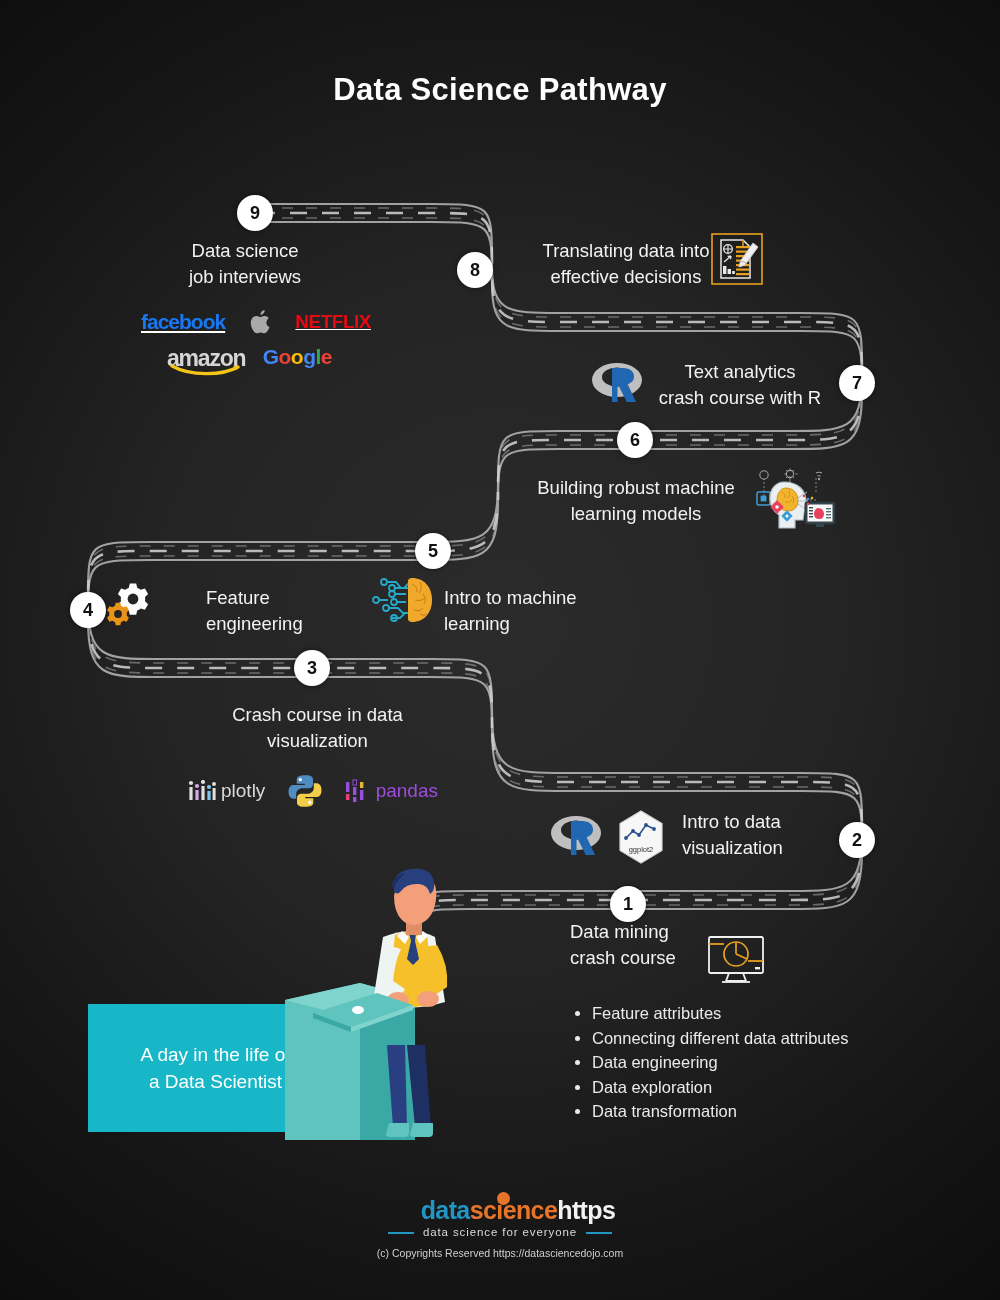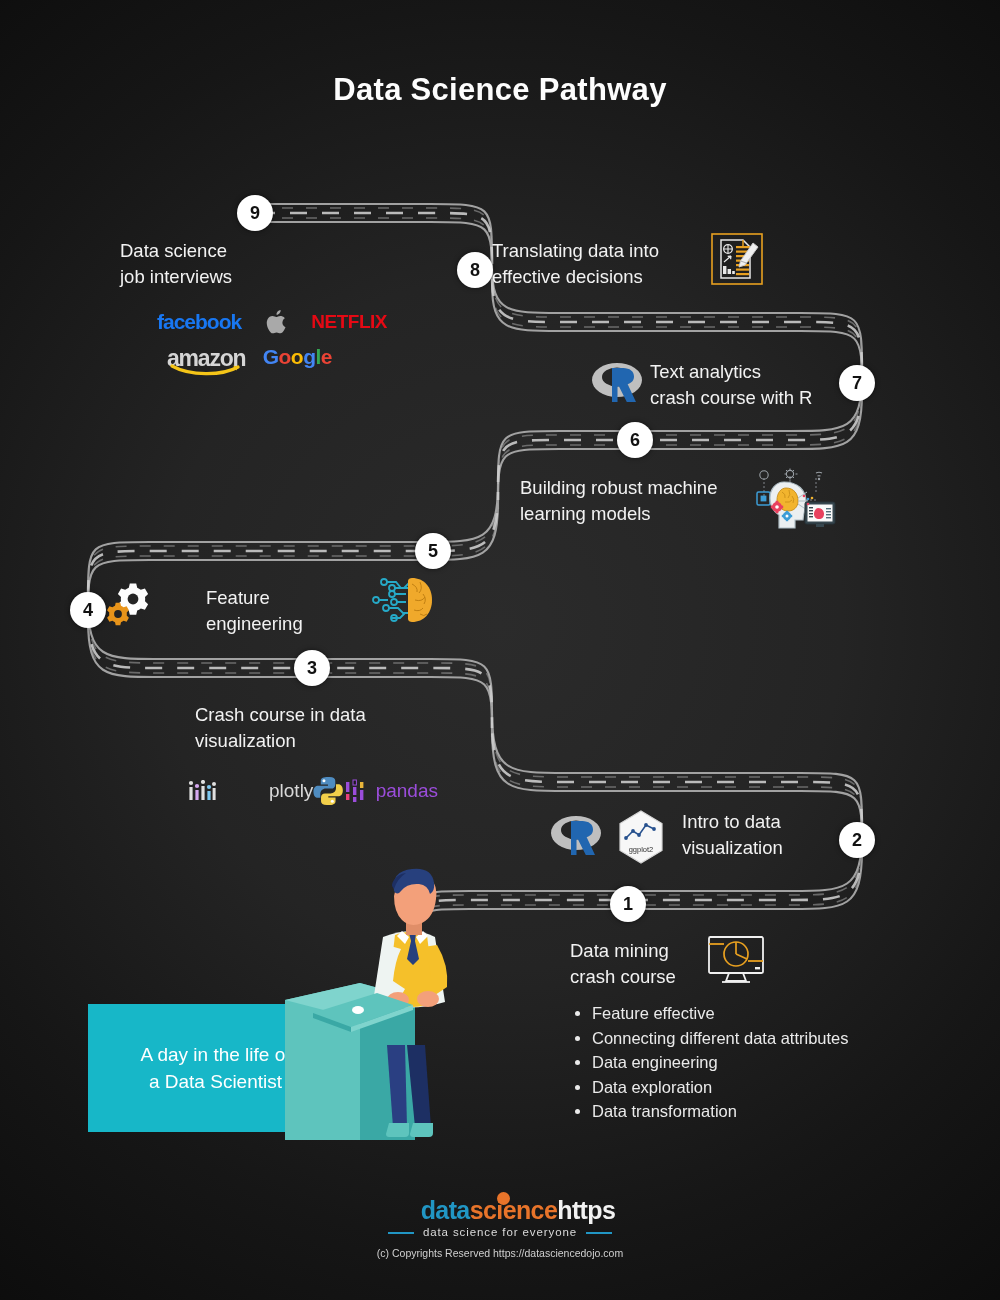--- a/index.html
+++ b/index.html
@@ -27,21 +27,21 @@
     background:#ffffff;color:#111;
     display:flex;align-items:center;justify-content:center;
     font-size:18px;font-weight:bold;
     box-shadow:0 0 5px rgba(0,0,0,.55);
   }
   
   .steptxt{
     position:absolute;font-size:18.5px;line-height:26px;color:#f2f2f2;
     white-space:pre-line;
   }
-  .steptxt.c{text-align:left;}
+  .steptxt.c{text-align:center;}
   
   .bullets{position:absolute;left:570px;top:1002px;margin:0;padding:0 0 0 22px;
            list-style:disc;color:#eaeaea;font-size:16.5px;line-height:23.5px;}
   .bullets li{margin:0 0 1px 0;}
   .bullets li::marker{color:#eaeaea;}
   
   .teal{
     position:absolute;left:88px;top:1004px;width:255px;height:128px;
     background:#17b7c8;display:flex;align-items:center;justify-content:center;
     text-align:center;font-size:19px;line-height:27px;color:#ffffff;white-space:pre-line;
@@ -121,21 +121,21 @@
   <div class="badge" style="left:617px;top:422px;">6</div>
   <div class="badge" style="left:415px;top:533px;">5</div>
   <div class="badge" style="left:70px;top:592px;">4</div>
   <div class="badge" style="left:294px;top:650px;">3</div>
   <div class="badge" style="left:839px;top:822px;">2</div>
   <div class="badge" style="left:610px;top:886px;">1</div>
 
   <div class="steptxt c" style="left:120px;top:238px;width:250px;">Data science
 job interviews</div>
 
-  <div class="logorow" style="left:157px;top:310px;width:230px;justify-content:space-between;align-items:center;">
+  <div class="logorow" style="left:141px;top:310px;width:230px;justify-content:space-between;align-items:center;text-decoration:underline;">
     <span class="lg-facebook">facebook</span>
     <svg width="20" height="24" viewBox="0 0 20 24">
       <path d="M13.6 3.2c.7-.9 1.2-2 1-3.2-1 .05-2.3.7-3 1.6-.65.8-1.25 2-1.05 3.1 1.15.1 2.3-.6 3.05-1.5z" fill="#a9a9a9"></path>
       <path d="M16.4 12.6c-.03-2.9 2.37-4.3 2.48-4.37-1.35-1.98-3.46-2.25-4.21-2.28-1.79-.18-3.5 1.05-4.41 1.05-.91 0-2.31-1.03-3.8-1-1.95.03-3.76 1.14-4.76 2.88-2.03 3.52-.52 8.73 1.46 11.58.97 1.4 2.12 2.96 3.63 2.9 1.46-.06 2.01-.94 3.77-.94s2.26.94 3.8.91c1.57-.03 2.56-1.42 3.52-2.82 1.11-1.62 1.57-3.19 1.59-3.27-.03-.02-3.05-1.17-3.07-4.64z" fill="#a9a9a9"></path>
     </svg>
     <span class="lg-netflix">NETFLIX</span>
   </div>
 
   <div class="logorow" style="left:167px;top:345px;width:165px;justify-content:space-between;align-items:flex-start;">
     <span style="position:relative;display:inline-block;">
@@ -264,39 +264,41 @@
       <circle cx="14" cy="34" r="3"></circle>
         <circle cx="22" cy="44" r="3"></circle>
         <circle cx="20" cy="20" r="3"></circle>
       <circle cx="22" cy="28" r="3"></circle>
     </g>
     <path d="M40 4 c12 0 20 9 20 22 0 13-8 22-20 22 -2 0 -4 -1 -4 -3 V7 c0-2 2-3 4-3z" fill="#f0a92b"></path>
     <g stroke="#c07f12" stroke-width="1" fill="none">
       <path d="M40 10 q6 3 5 8 M48 8 q3 7 -1 11 M43 26 q7 2 10 -3 M51 20 q4 5 1 10 M42 36 q6 2 9 -2 M48 40 q4 3 7 0"></path>
     </g>
   </svg>
+  <div class="steptxt" style="left:444px;top:585px;width:200px;">Intro to machine
+learning</div>
 
   <svg width="54" height="46" viewBox="0 0 54 46" style="position:absolute;left:107px;top:582px;">
     <g transform="translate(26,17)">
       <path fill="#fdfdfd" d="M-3.2,-15.5 h6.4 l1,4.2 a11.5,11.5 0 0 1 3.6,2.1 l4.1,-1.4 l3.2,5.6 l-3.1,3 a11.5,11.5 0 0 1 0,4.2 l3.1,3 l-3.2,5.6 l-4.1,-1.4 a11.5,11.5 0 0 1 -3.6,2.1 l-1,4.2 h-6.4 l-1,-4.2 a11.5,11.5 0 0 1 -3.6,-2.1 l-4.1,1.4 l-3.2,-5.6 l3.1,-3 a11.5,11.5 0 0 1 0,-4.2 l-3.1,-3 l3.2,-5.6 l4.1,1.4 a11.5,11.5 0 0 1 3.6,-2.1 Z"></path>
       <circle cx="0" cy="0" r="5.4" fill="#242424"></circle>
     </g>
     <g transform="translate(11,32)">
       <path fill="#e8941a" d="M-2.3,-11.2 h4.6 l.7,3 a8.3,8.3 0 0 1 2.6,1.5 l3,-1 l2.3,4 l-2.2,2.2 a8.3,8.3 0 0 1 0,3 l2.2,2.2 l-2.3,4 l-3,-1 a8.3,8.3 0 0 1 -2.6,1.5 l-.7,3 h-4.6 l-.7,-3 a8.3,8.3 0 0 1 -2.6,-1.5 l-3,1 l-2.3,-4 l2.2,-2.2 a8.3,8.3 0 0 1 0,-3 l-2.2,-2.2 l2.3,-4 l3,1 a8.3,8.3 0 0 1 2.6,-1.5 Z"></path>
       <circle cx="0" cy="0" r="3.9" fill="#242424"></circle>
     </g>
   </svg>
   <div class="steptxt" style="left:170px;top:585px;width:180px;margin-left:36px;">Feature
 engineering</div>
 
   <div class="steptxt c" style="left:195px;top:702px;width:245px;">Crash course in data
 visualization</div>
 
   <div class="logorow" style="left:188px;top:774px;width:250px;justify-content:space-between;align-items:center;">
-    <span style="display:flex;align-items:center;gap:48px;">
+    <span style="display:flex;align-items:center;">
       <svg width="28" height="22" viewBox="0 0 28 22">
         <g>
           <circle cx="3" cy="3" r="2.1" fill="#e0e0e0"></circle>
             <rect x="1.4" y="7" width="3.2" height="13" fill="#e0e0e0"></rect>
           <circle cx="9" cy="6" r="2.1" fill="#d6a9f0"></circle>
             <rect x="7.4" y="10" width="3.2" height="10" fill="#d6a9f0"></rect>
           <circle cx="15" cy="2" r="2.1" fill="#e0e0e0"></circle>
             <rect x="13.4" y="6" width="3.2" height="14" fill="#e0e0e0"></rect>
           <circle cx="21" cy="7" r="2.1" fill="#7ec8f0"></circle>
             <rect x="19.4" y="11" width="3.2" height="9" fill="#7ec8f0"></rect>
@@ -339,35 +341,35 @@
         <circle cx="16" cy="21" r="1.9"></circle>
         <circle cx="22" cy="25" r="1.9"></circle>
         <circle cx="29" cy="15" r="1.9"></circle>
         <circle cx="37" cy="19" r="1.9"></circle>
       </g>
     <text x="24" y="42" font-size="7.5" text-anchor="middle" fill="#333" font-family="'Liberation Sans',sans-serif">ggplot2</text>
   </svg>
   <div class="steptxt" style="left:682px;top:809px;width:170px;">Intro to data
 visualization</div>
 
-  <div class="steptxt" style="left:570px;top:938px;width:160px;">Data mining
+  <div class="steptxt" style="left:570px;top:919px;width:160px;">Data mining
 crash course</div>
   <svg width="62" height="50" viewBox="0 0 62 50" style="position:absolute;left:705px;top:935px;">
     <rect x="4" y="2" width="54" height="36" rx="1.5" fill="none" stroke="#f0f0f0" stroke-width="1.8"></rect>
     <circle cx="31" cy="19" r="12" fill="none" stroke="#e8a020" stroke-width="1.7"></circle>
     <path d="M31 19 L31 7 M31 19 L42 24" stroke="#e8a020" stroke-width="1.7" fill="none"></path>
     <path d="M4 9 h15" stroke="#e8a020" stroke-width="1.8"></path>
     <path d="M43 26 h15" stroke="#e8a020" stroke-width="1.8"></path>
     <rect x="50" y="32" width="5" height="2.4" fill="#f0f0f0"></rect>
     <path d="M24 38 l-3 8 h20 l-3 -8" fill="none" stroke="#f0f0f0" stroke-width="1.8"></path>
     <path d="M17 47 h28" stroke="#f0f0f0" stroke-width="1.8"></path>
   </svg>
 
   <ul class="bullets">
-    <li>Feature effective</li>
+    <li>Feature attributes</li>
     <li>Connecting different data attributes</li>
     <li>Data engineering</li>
     <li>Data exploration</li>
     <li>Data transformation</li>
   </ul>
 
   <div class="teal">A day in the life of
 a Data Scientist</div>
 
   <svg width="250" height="290" viewBox="0 0 250 290" style="position:absolute;left:265px;top:865px;">

